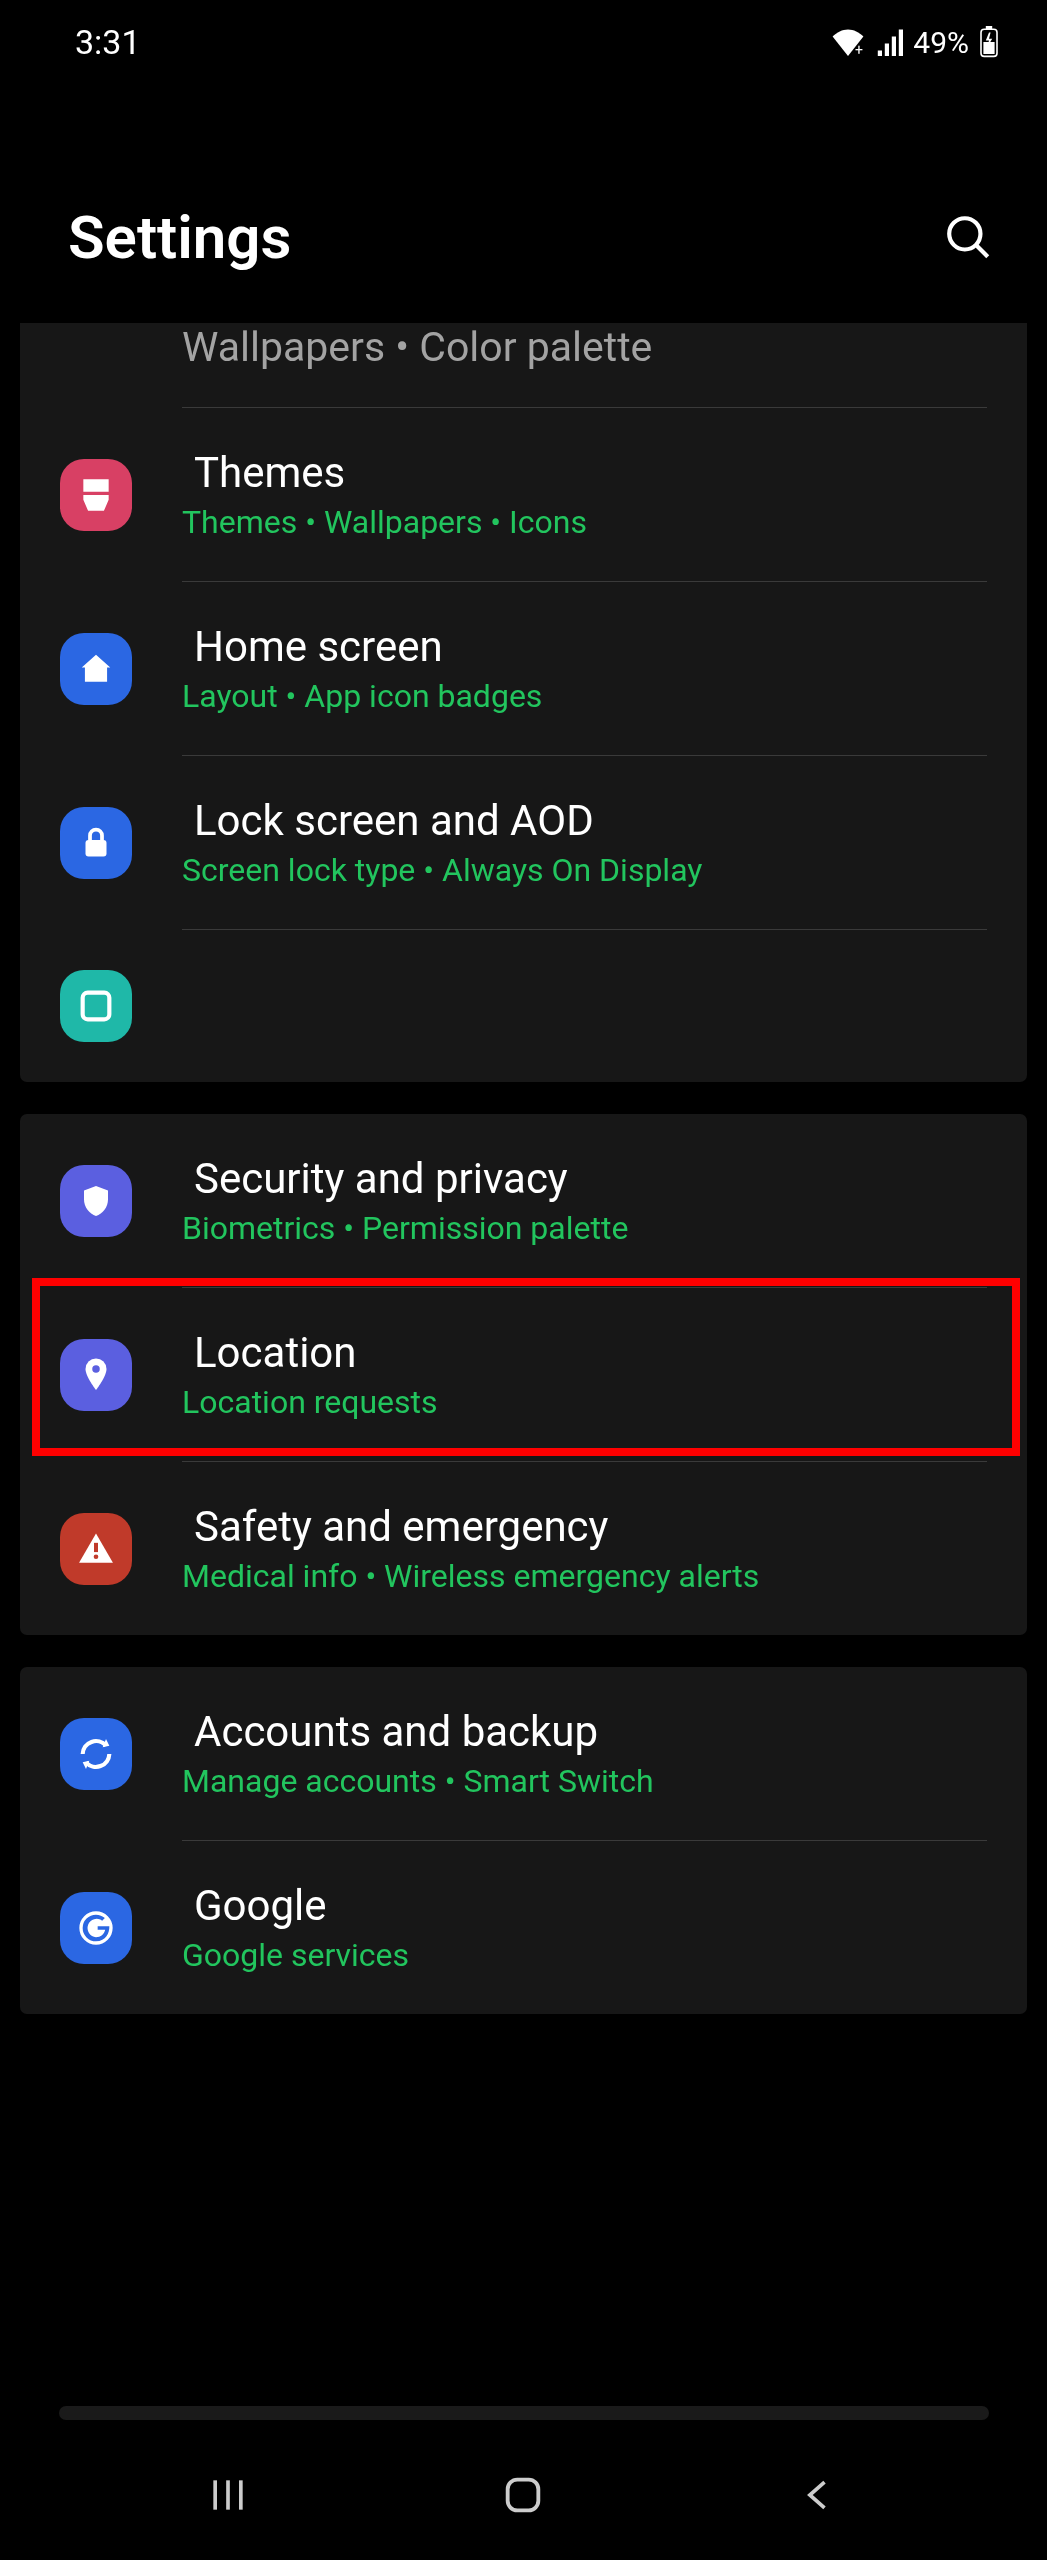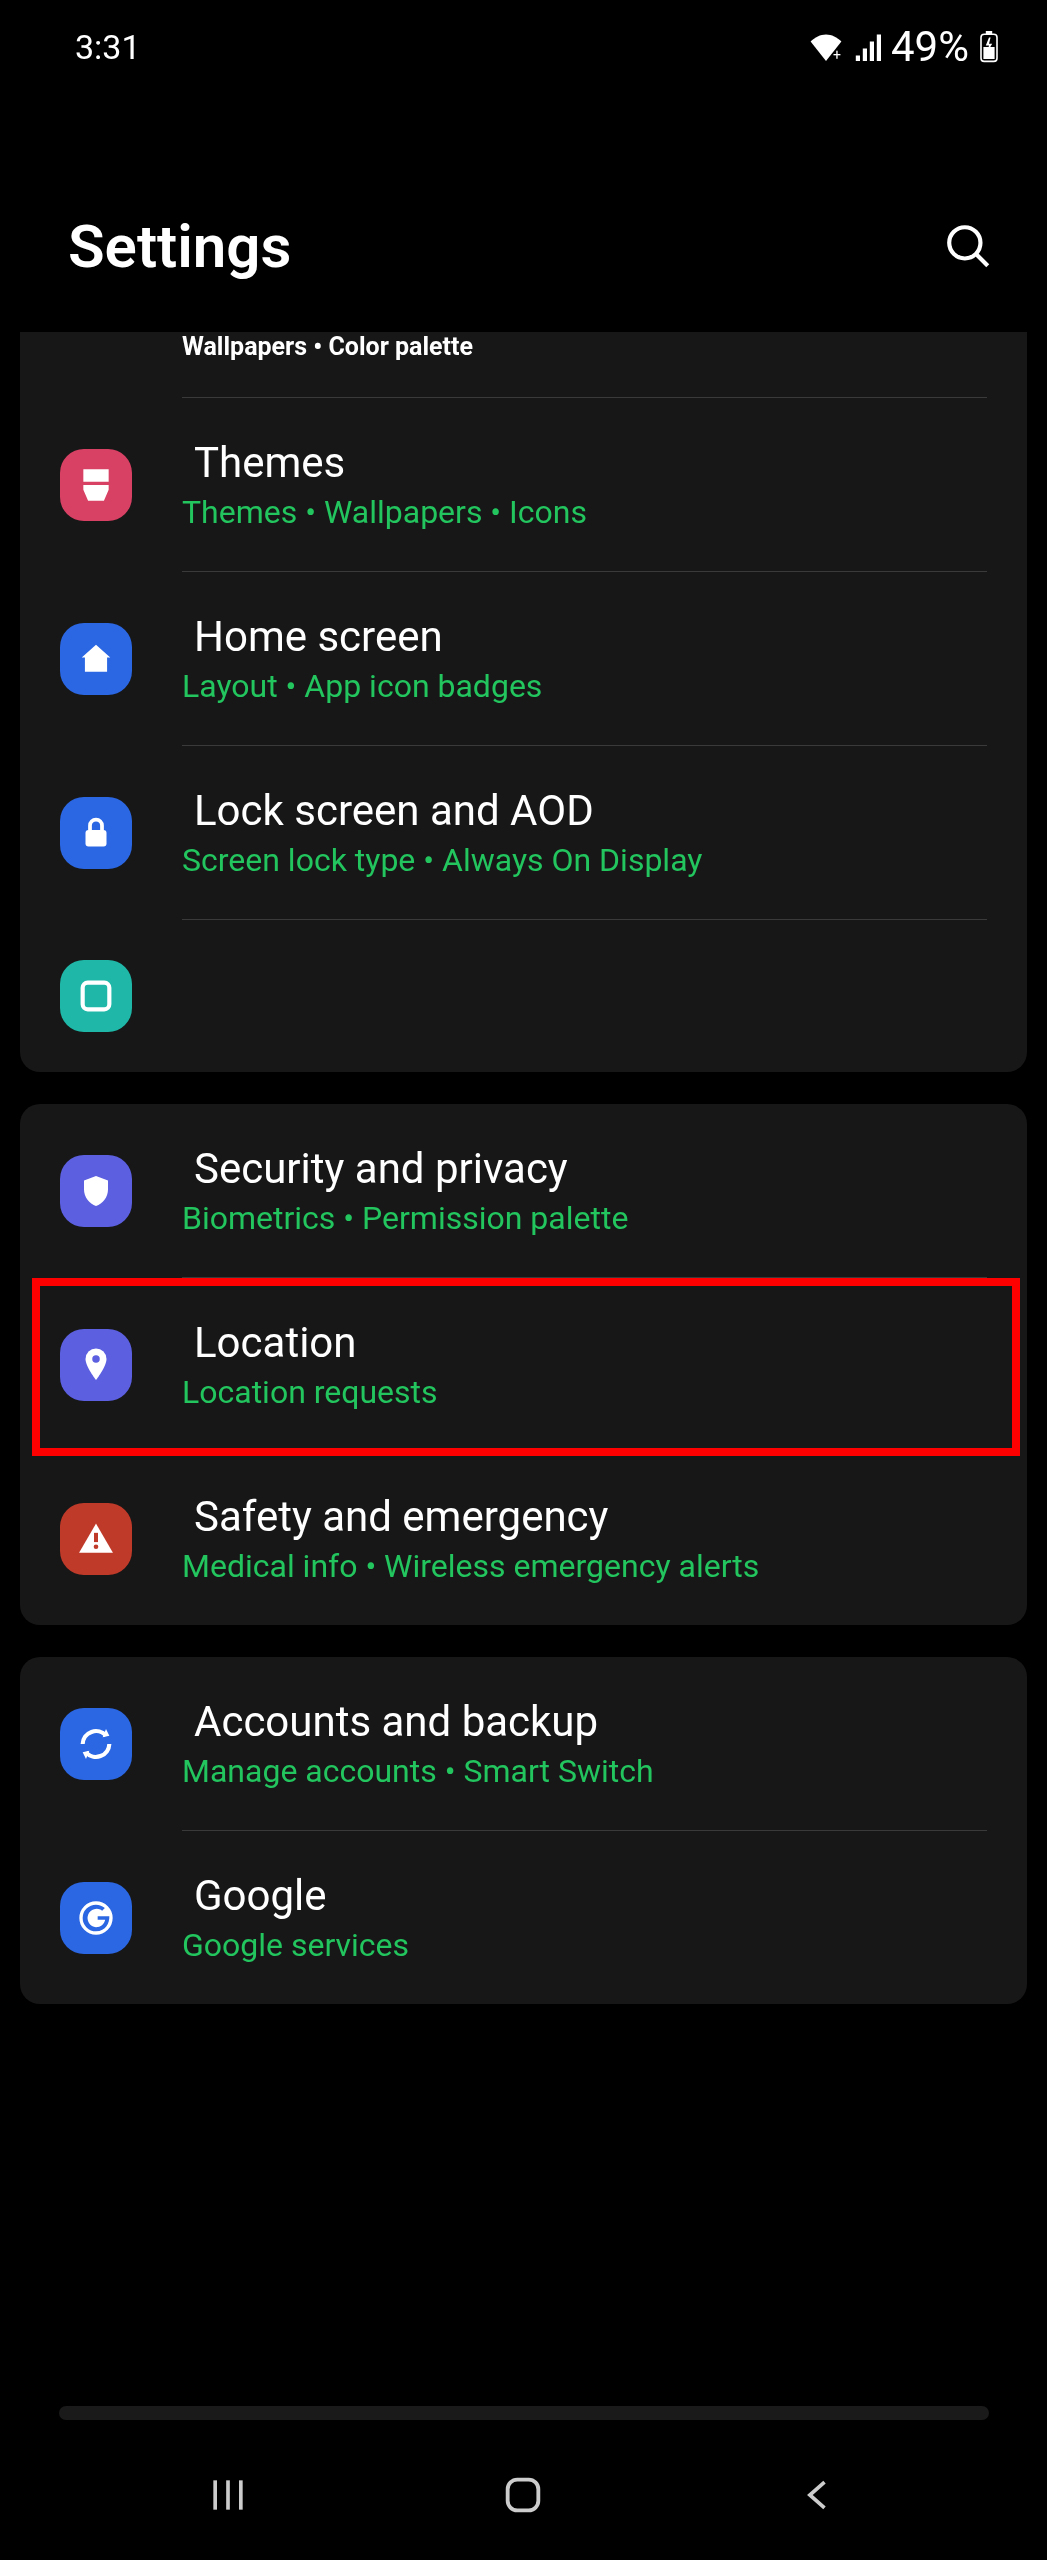--- a/index.html
+++ b/index.html
@@ -40,44 +40,43 @@
     height: 52px;
     display: flex;
     align-items: center;
     justify-content: center;
   }
   .content {
     padding: 0 20px;
   }
   .group {
     background: #171717;
-    border-radius: 20px;
+    border-radius: 7px;
     margin-bottom: 32px;
     overflow: hidden;
     position: relative;
   }
   .group.first {
     border-top-left-radius: 0;
     border-top-right-radius: 0;
   }
   .partial-item {
     padding: 0 40px 36px 40px;
     display: flex;
     align-items: center;
     gap: 50px;
   }
   .partial-icon {
     width: 72px;
     height: 24px;
     flex-shrink: 0;
   }
   .partial-sub {
-    color: #ffffff;
-    font-size: 25px;
-    font-weight: bold;
+    color: #a3a3a3;
+    font-size: 41px;
   }
   .item {
     display: flex;
     align-items: center;
     padding: 40px 40px;
     gap: 50px;
     position: relative;
   }
   .item-icon {
     width: 72px;
@@ -159,21 +158,21 @@
       <svg width="34" height="28" viewBox="0 0 24 20">
           <path d="M12 20L1 6C4 3 8 1 12 1s8 2 11 5L12 20z" fill="#fff"></path>
           <text x="17" y="19" font-size="10" fill="#fff">+</text>
         </svg>
     </span>
     <span class="signal-icon">
       <svg width="28" height="28" viewBox="0 0 20 20">
           <path d="M2 16h3v4H2zm5-5h3v9H7zm5-5h3v14h-3zm5-5h3v19h-3z" fill="#fff"></path>
         </svg>
     </span>
-    <span style="font-size:42px">49%</span>
+    <span style="font-size:30px">49%</span>
     <span class="battery-icon">
       <svg width="20" height="32" viewBox="0 0 12 20">
           <rect x="1" y="2" width="10" height="17" rx="2" fill="none" stroke="#fff" stroke-width="1"></rect>
           <rect x="4" y="0" width="4" height="2" fill="#fff"></rect>
           <rect x="2.5" y="10" width="7" height="7.5" fill="#fff"></rect>
           <path d="M6 4l-2 5h2l-1 4 3-5H6l1-4z" fill="#fff"></path>
         </svg>
     </span>
   </div>
 </div>

